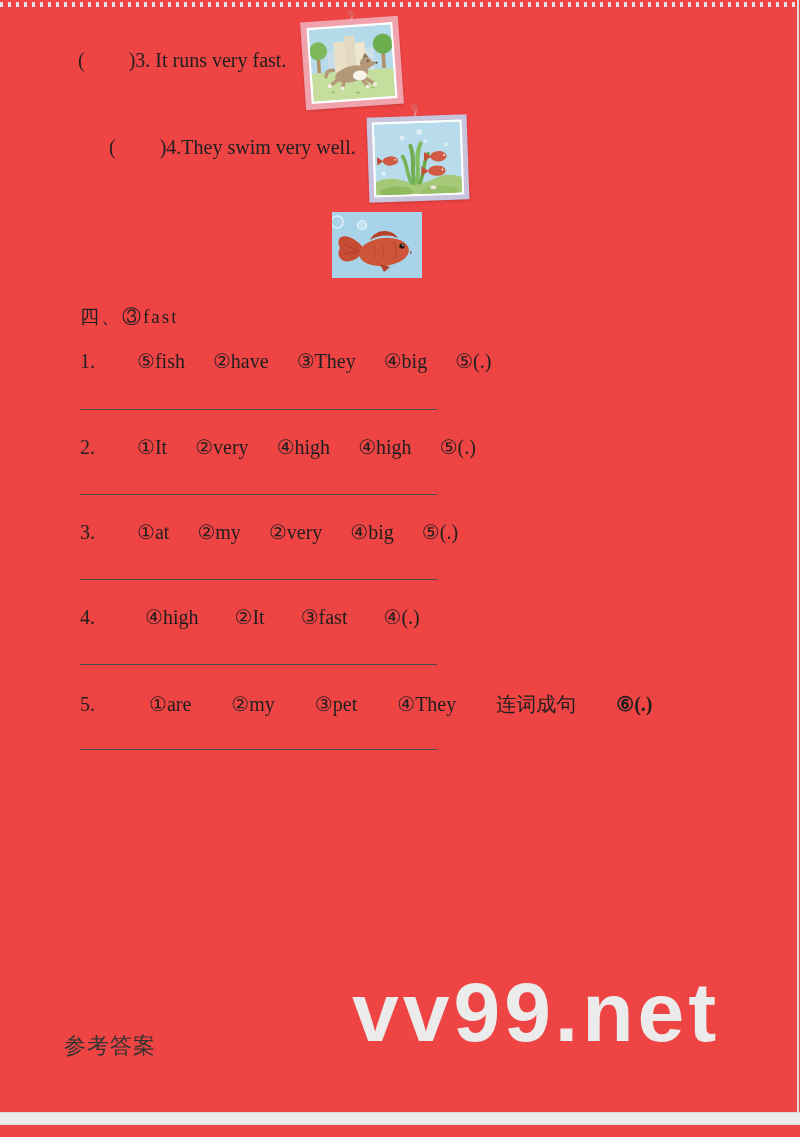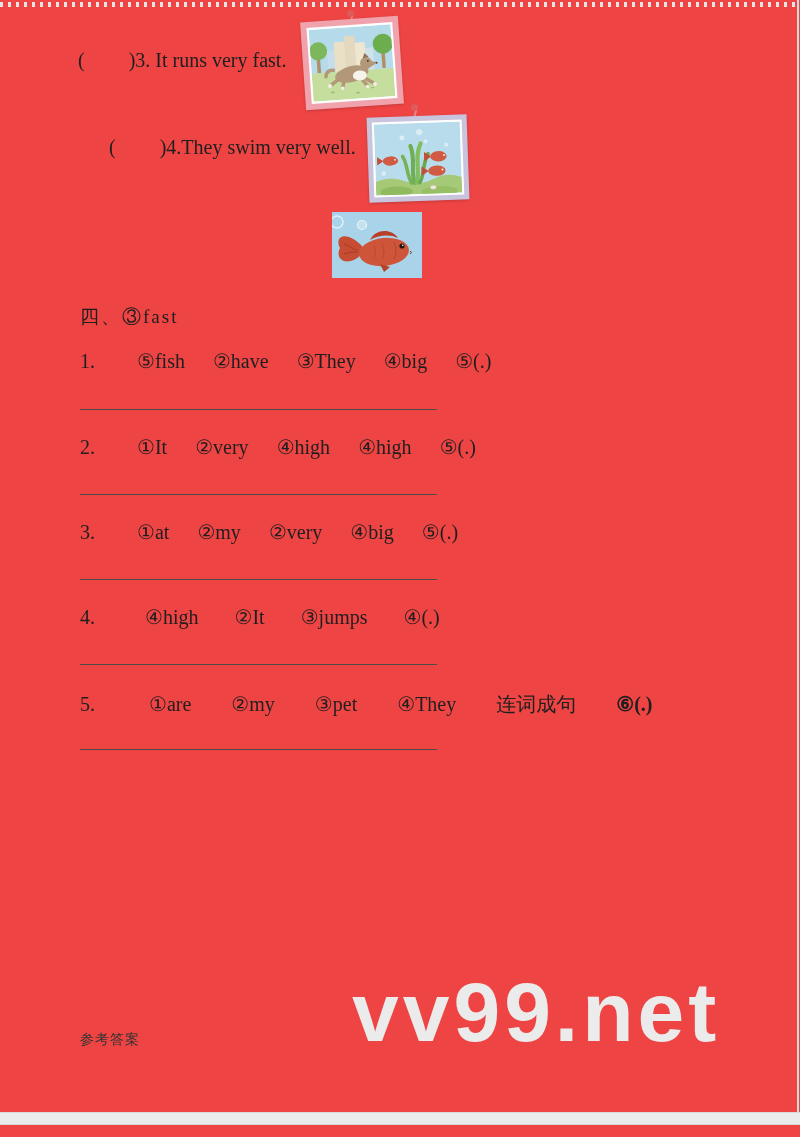--- a/index.html
+++ b/index.html
@@ -39,21 +39,21 @@
   .word-row { position:absolute; left:80px; font-size:20px; color:#1f1f1f; display:flex; align-items:baseline; }
   .word-row .num { margin-right:14px; }
   .g28 { gap:28px; } .g36 { gap:36px; } .g40 { gap:40px; }
   .row-q1 { top:349px; } .row-q2 { top:435px; } .row-q3 { top:520px; }
   .row-q4 { top:605px; } .row-q5 { top:691px; }
   .bold { font-weight:bold; }
   .blank { position:absolute; left:80px; width:357px; height:0; border-bottom:1.6px solid #4b4b4b; }
   .bl-1 { top:409px; } .bl-2 { top:494px; } .bl-3 { top:579px; } .bl-4 { top:664px; } .bl-5 { top:749px; }
 
   
-  .answer-key { position:absolute; left:80px; top:1031px; font-size:14px; color:#333; letter-spacing:1px; }
+  .answer-key { position:absolute; left:64px; top:1031px; font-size:22px; color:#333; letter-spacing:1px; }
   .watermark { position:absolute; left:352px; top:966px; font-family:"Liberation Sans", sans-serif;
     font-weight:bold; font-size:84px; line-height:1.1; color:#ebebeb; letter-spacing:4px; user-select:none; }
 </style>
 </head>
 <body>
 
 <div class="stage">
 
   <div class="top-dotted"></div>
   <div class="right-edge-line"></div>
@@ -189,21 +189,21 @@
     <span>②very</span>
     <span>④big</span>
     <span>⑤(.)</span>
   </div>
   <div class="blank bl-3"></div>
 
   <div class="word-row row-q4 g36">
     <span class="num">4.</span>
     <span>④high</span>
     <span>②It</span>
-    <span>③jumps</span>
+    <span>③fast</span>
     <span>④(.)</span>
   </div>
   <div class="blank bl-4"></div>
 
   <div class="word-row row-q5 g40">
     <span class="num">5.</span>
     <span>①are</span>
     <span>②my</span>
     <span>③pet</span>
     <span>④They</span>

